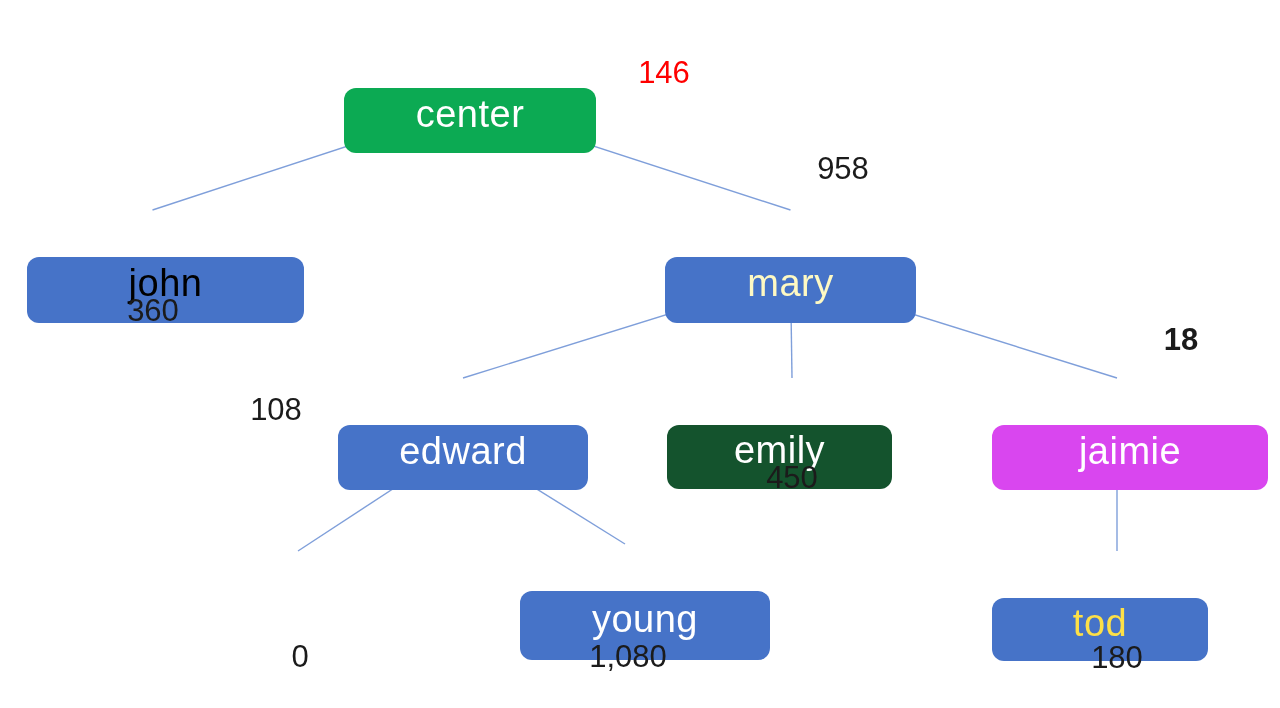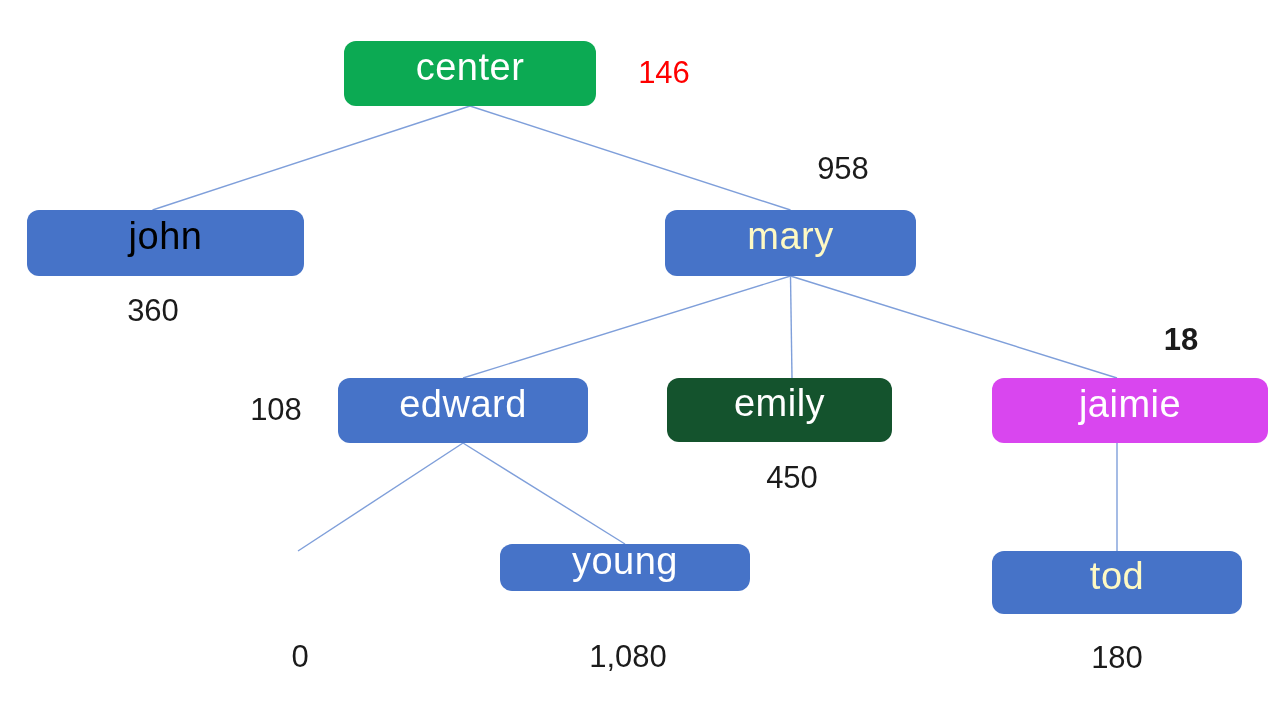--- a/index.html
+++ b/index.html
@@ -38,20 +38,21 @@
     display: flex;
     align-items: center;
     justify-content: center;
     color: #ffffff;
     font-size: 38px;
     line-height: 1;
     letter-spacing: 0.5px;
     user-select: none;
     padding-bottom: 14px;
     box-sizing: border-box;
+    margin-top: 47px;
   }
   .node-value {
     position: absolute;
     transform: translate(-50%, -50%);
     font-size: 31px;
     line-height: 1;
     color: #1b1b1b;
     white-space: nowrap;
     user-select: none;
   }
@@ -77,18 +78,18 @@
       <div class="node-value" style="left: 153px; top: 310px; color: rgb(27, 27, 27);">360</div>
       <div class="tree-node" style="left: 665px; top: 210px; width: 251px; height: 66px; background: rgb(70, 115, 200); color: #fef9c3;">mary</div>
       <div class="node-value" style="left: 843px; top: 168px; color: rgb(27, 27, 27);">958</div>
       <div class="tree-node" style="left: 338px; top: 378px; width: 250px; height: 65px; background: rgb(70, 115, 200); color: rgb(255, 255, 255);">edward</div>
       <div class="node-value" style="left: 276px; top: 409px; color: rgb(27, 27, 27);">108</div>
       <div class="tree-node" style="left: 667px; top: 378px; width: 225px; height: 64px; background: #14532d; color: rgb(255, 255, 255);">emily</div>
       <div class="node-value" style="left: 792px; top: 477px; color: rgb(27, 27, 27);">450</div>
       <div class="tree-node" style="left: 992px; top: 378px; width: 276px; height: 65px; background: #d946ef; color: rgb(255, 255, 255);">jaimie</div>
       <div class="node-value" style="left: 1181px; top: 339px; color: rgb(27, 27, 27); font-weight: bold;">18</div>
       <div class="node-value" style="left: 300px; top: 656px; color: rgb(27, 27, 27);">0</div>
-      <div class="tree-node" style="left: 500px; top: 544px; width: 250px; height: 47px; background: rgb(70, 115, 200); color: rgb(255, 255, 255);">young</div>
+      <div class="tree-node" style="left: 520px; top: 544px; width: 250px; height: 69px; background: rgb(70, 115, 200); color: rgb(255, 255, 255);">young</div>
       <div class="node-value" style="left: 628px; top: 656px; color: rgb(27, 27, 27);">1,080</div>
-      <div class="tree-node" style="left: 992px; top: 551px; width: 250px; height: 63px; background: rgb(70, 115, 200); color: #fef9c3;">tod</div>
+      <div class="tree-node" style="left: 992px; top: 551px; width: 216px; height: 63px; background: rgb(70, 115, 200); color: #fde047;">tod</div>
       <div class="node-value" style="left: 1117px; top: 657px; color: rgb(27, 27, 27);">180</div>
     </div>
 </div>
 
 </body></html>

